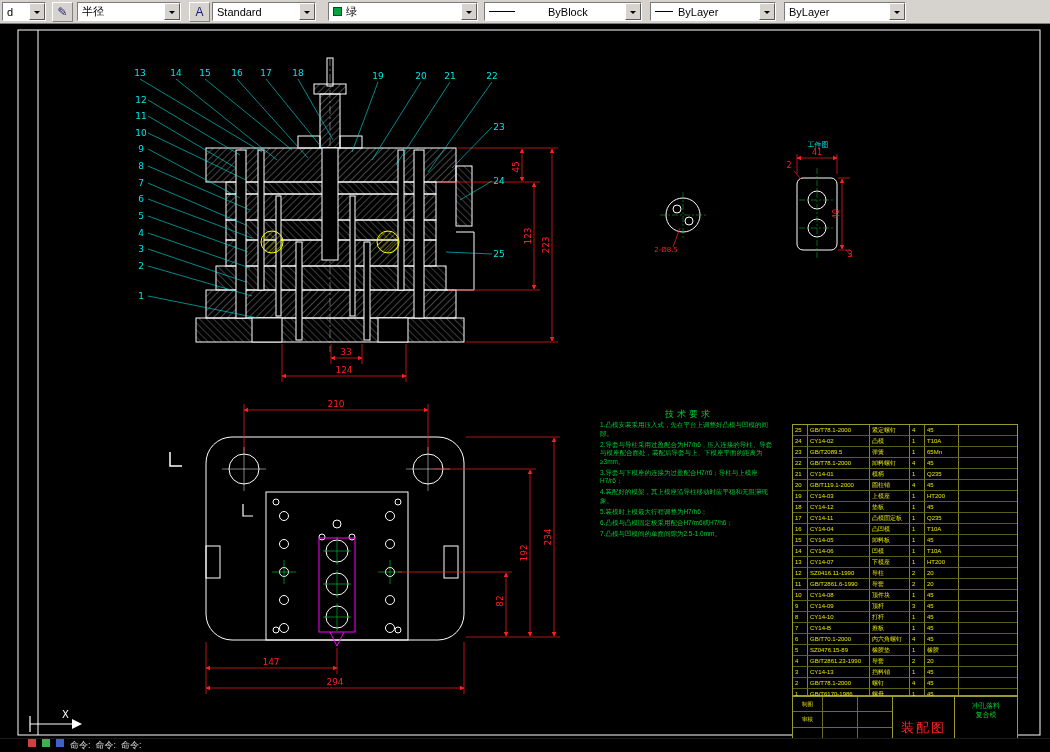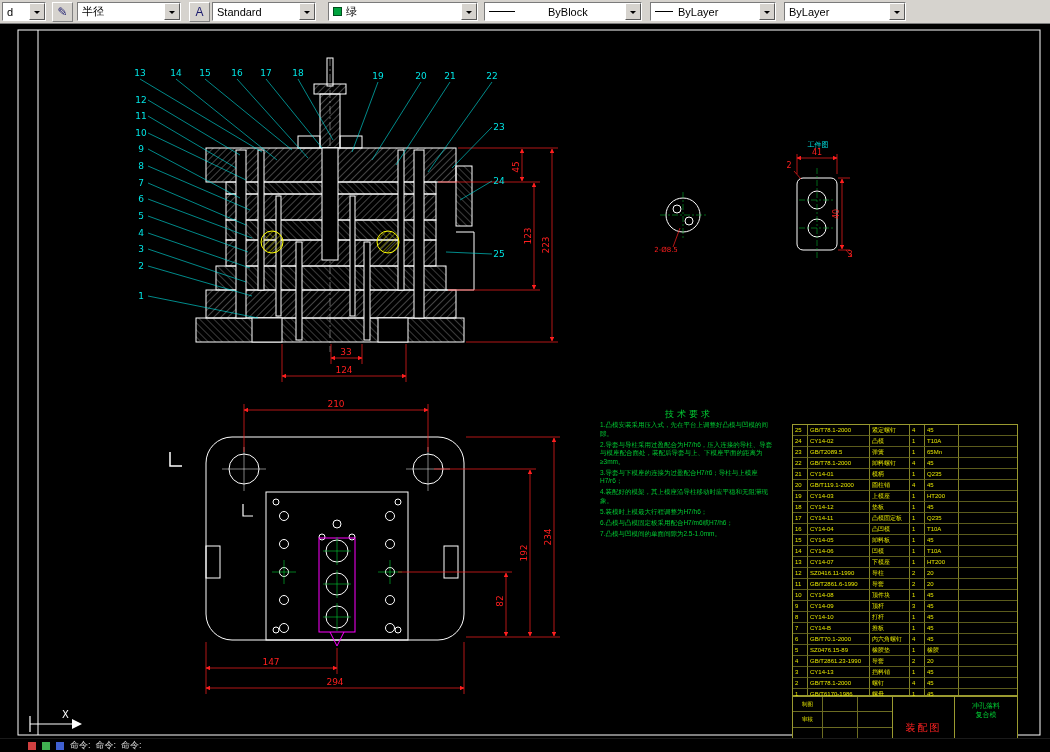--- a/index.html
+++ b/index.html
@@ -36,27 +36,27 @@
   .bom{position:absolute;left:792px;top:400px;width:226px;height:272px;border:1px solid #9a9a30;display:flex;flex-direction:column;}
   .bom-row{display:grid;grid-template-columns:15px 62px 40px 15px 34px 1fr;flex:1;min-height:0;}
   .bom-cell{border-right:1px solid rgba(154,154,48,.85);border-bottom:1px solid rgba(154,154,48,.6);color:#e6e600;font-size:6px;line-height:10px;overflow:hidden;white-space:nowrap;padding-left:2px;}
   .bom-cell:last-child{border-right:none;}
 
   
   .titleblock{position:absolute;left:792px;top:672px;width:226px;height:63px;border:1px solid #9a9a30;display:flex;background:#000;}
   .tb-left{width:100px;border-right:1px solid #9a9a30;display:grid;grid-template-columns:30px 35px 35px;grid-template-rows:repeat(4,1fr);}
   .tb-left>div{border-right:1px solid rgba(154,154,48,.7);border-bottom:1px solid rgba(154,154,48,.7);font-size:5.5px;color:#e6e600;display:flex;align-items:center;justify-content:center;overflow:hidden;}
   .tb-mid{width:62px;border-right:1px solid #9a9a30;display:flex;align-items:center;justify-content:center;}
-  .tb-type{color:#ff2222;font-size:10px;letter-spacing:2px;}
+  .tb-type{color:#ff2222;font-size:13px;letter-spacing:2px;}
   .tb-right{flex:1;display:flex;flex-direction:column;}
   .tb-name{flex:1;color:#00cc33;font-size:7px;line-height:9px;text-align:center;padding-top:4px;border-bottom:1px solid rgba(154,154,48,.8);}
   .tb-sheet{height:18px;color:#e6e600;font-size:9px;display:flex;align-items:center;justify-content:center;}
 
   
-  .cmdbar{position:absolute;left:0;bottom:0;width:1050px;height:14px;background:#000;border-top:1px solid #1a1a1a;display:flex;align-items:center;gap:6px;padding-left:28px;}
+  .cmdbar{position:absolute;left:0;bottom:0;width:1050px;height:14px;background:#000;border-top:1px solid #1a1a1a;display:flex;align-items:flex-start;gap:6px;padding-left:28px;}
   .cmd-sq{width:8px;height:8px;flex:none;}
   .cmd-text{color:#d8d8d8;font-size:9px;white-space:pre;}
 </style>
 </head>
 <body>
 
 <div class="app">
 
   <div class="toolbar">
     <div class="dd" style="width:44px;margin-right:6px;">

